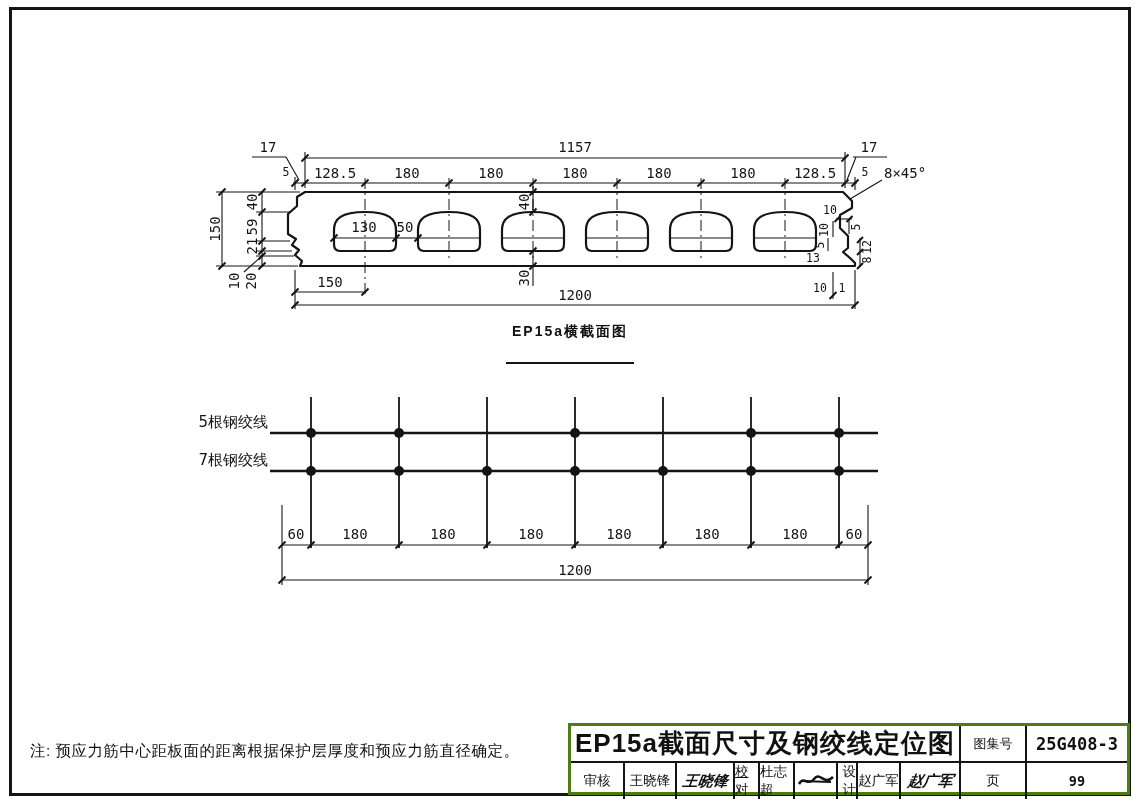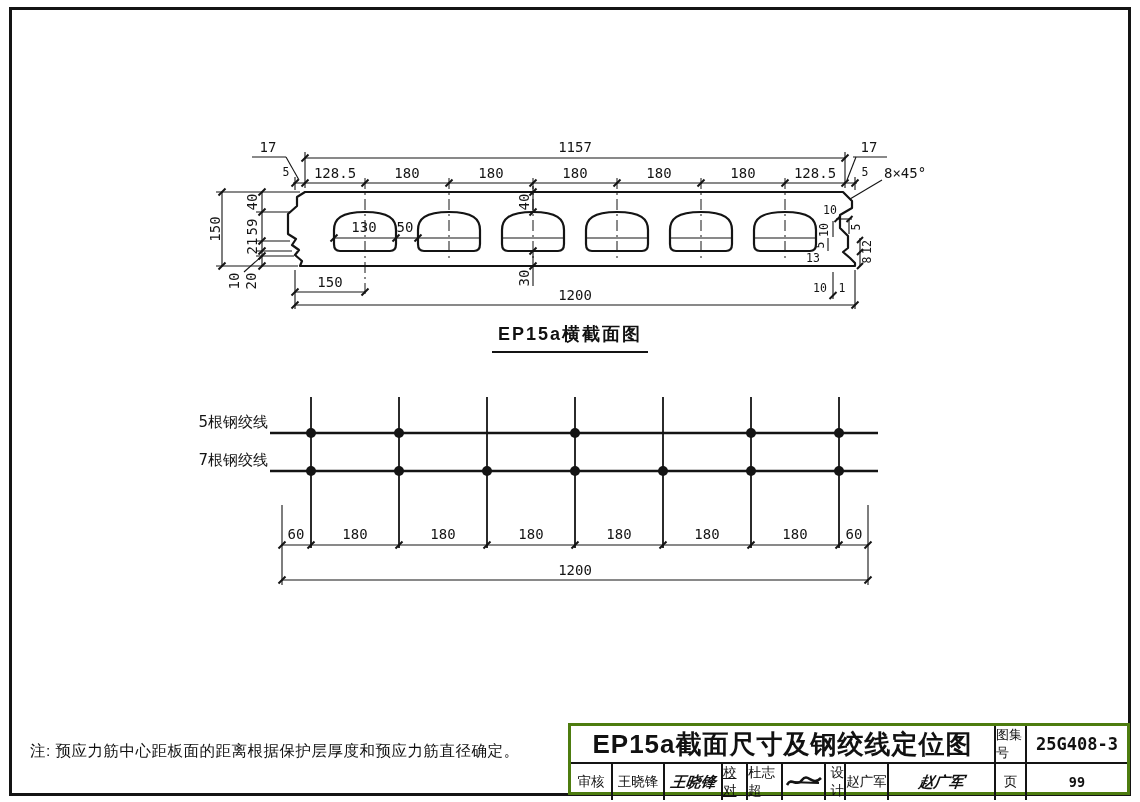--- a/index.html
+++ b/index.html
@@ -12,34 +12,34 @@
   .dim { font-family:"DejaVu Sans Mono", monospace; font-size:14px; }
   .dimS { font-family:"DejaVu Sans Mono", monospace; font-size:11.5px; }
   .cjk { font-size:15px; font-family:"DejaVu Sans", sans-serif; }
   .ln { stroke:#141414; stroke-width:1.1; fill:none; }
   .out { stroke:#141414; stroke-width:2.2; fill:none; stroke-linejoin:round; }
   .tk { stroke:#141414; stroke-width:2; }
   .cl { stroke:#141414; stroke-width:1; fill:none; stroke-dasharray:11 4 2 4; }
   .thick { stroke:#141414; stroke-width:2.4; }
   .vln { stroke:#141414; stroke-width:1.8; }
   .diagram-title { position:absolute; left:0; width:1140px; text-align:center; }
-  .diagram-title span { display:inline-block; font-size:18px; font-weight:bold;
-    letter-spacing:2px; border-bottom:2.5px solid #141414; padding:0 6px 5px 6px;text-align:right; }
+  .diagram-title span { display:inline-block; font-size:14px; font-weight:bold;
+    letter-spacing:2px; border-bottom:2.5px solid #141414; padding:0 6px 21px 6px;text-align:right; }
   #note { position:absolute; left:30px; top:741px; font-size:15.5px; letter-spacing:.5px; }
   #tblock { position:absolute; left:568px; top:723px; width:562px; height:72px;
     border:3px solid #4d7c0f; background:#fff; display:flex; flex-direction:column; }
   .tb-r1 { display:flex; height:43px; border-bottom:2px solid #141414; }
   .tb-r2 { display:flex; flex:1; }
   .tb-c { display:flex; align-items:center; justify-content:center;
     border-right:2px solid #141414; }
   .tb-c:last-child { border-right:none; }
   .tb-title { flex:1; font-size:26px; font-weight:bold; letter-spacing:1px; }
-  .tb-lab { width:31px; font-size:13px; }
+  .tb-lab { width:66px; font-size:13px; }
   .tb-val { width:100px; font-size:17px; font-family:"DejaVu Sans Mono", monospace; font-weight:bold; }
-  .w32{width:42px;} .w52{width:52px;} .w58{width:58px;} .w35{width:25px;text-decoration:underline;}
+  .w32{width:54px;} .w52{width:52px;} .w58{width:58px;} .w35{width:25px;text-decoration:underline;}
   .w55{width:35px;} .w43{width:43px;} .w34{width:20px;text-align:right;}
   .tb-r2 .tb-c { font-size:13.5px; }
   .sig { font-style:italic; font-weight:bold; font-size:15px; transform:skewX(-8deg); white-space:nowrap; }
   .flex1 { flex:1; }
 </style>
 </head>
 <body>
 
 <div id="page">
   <div id="frame"></div>

